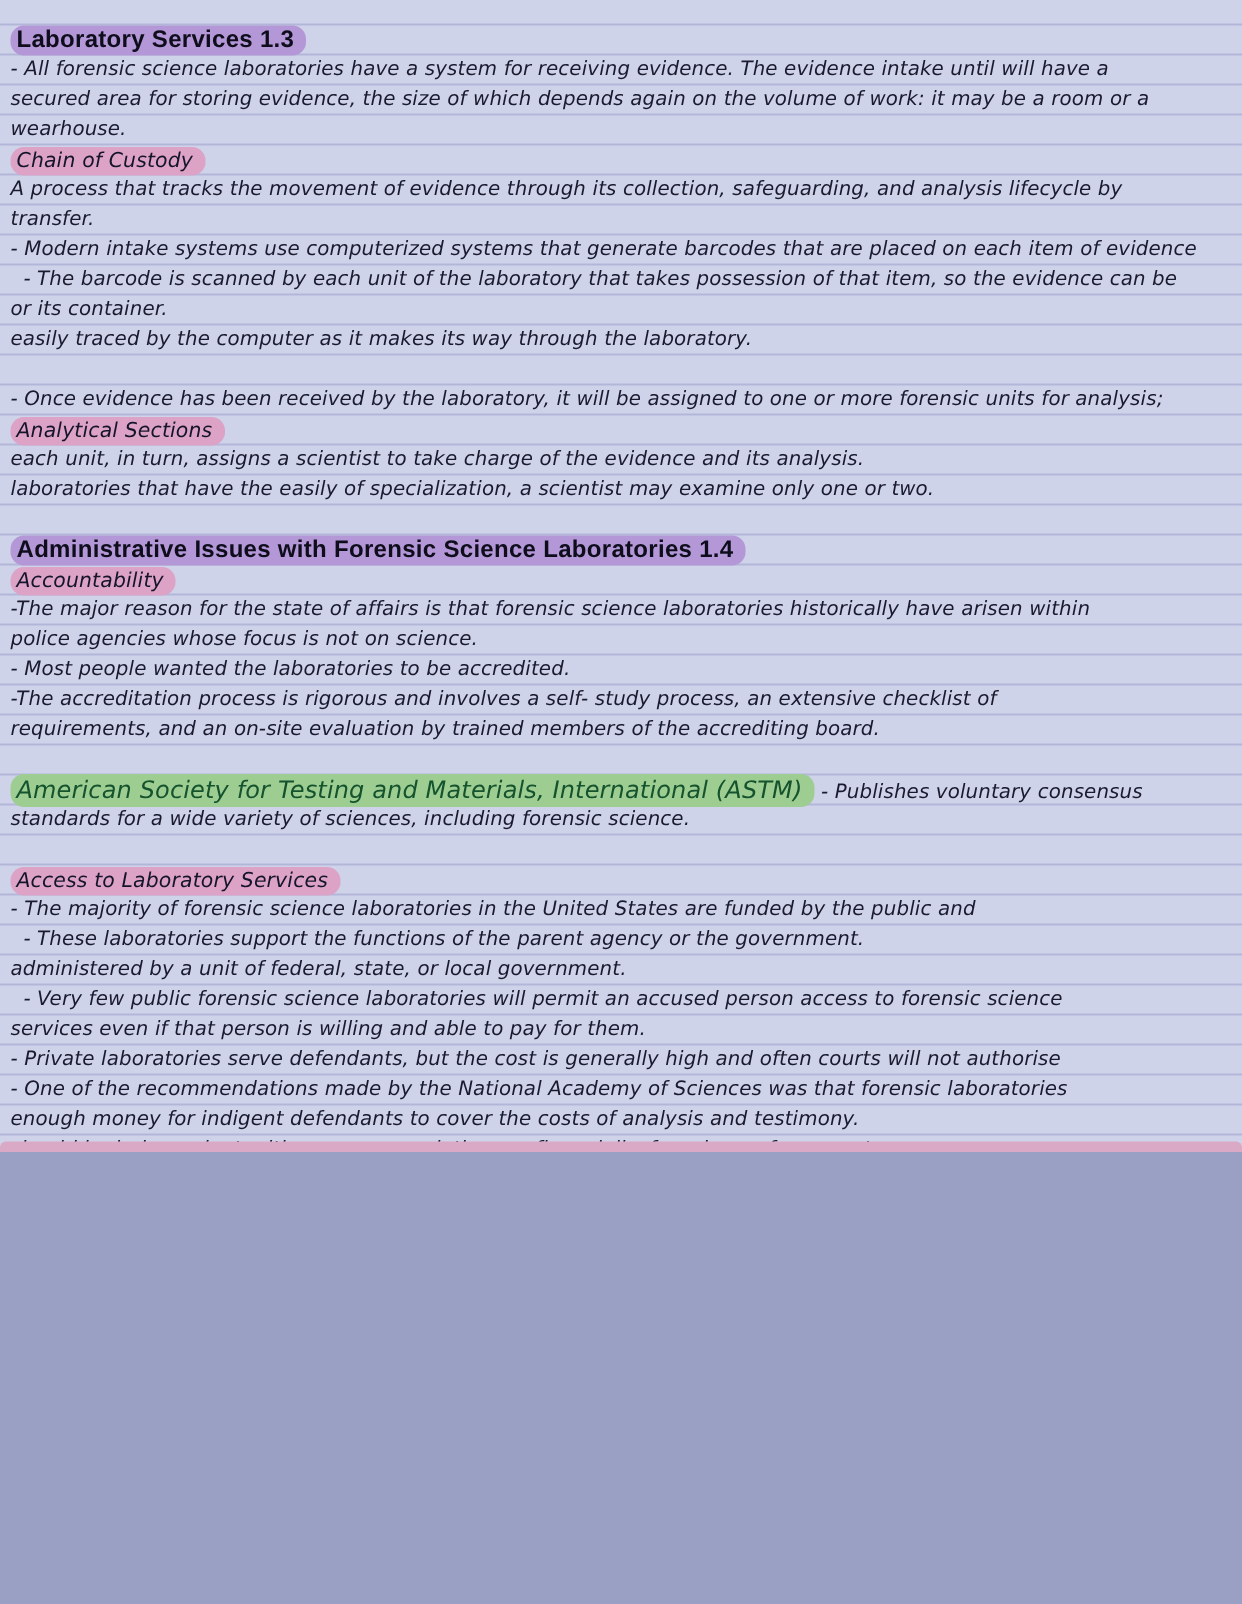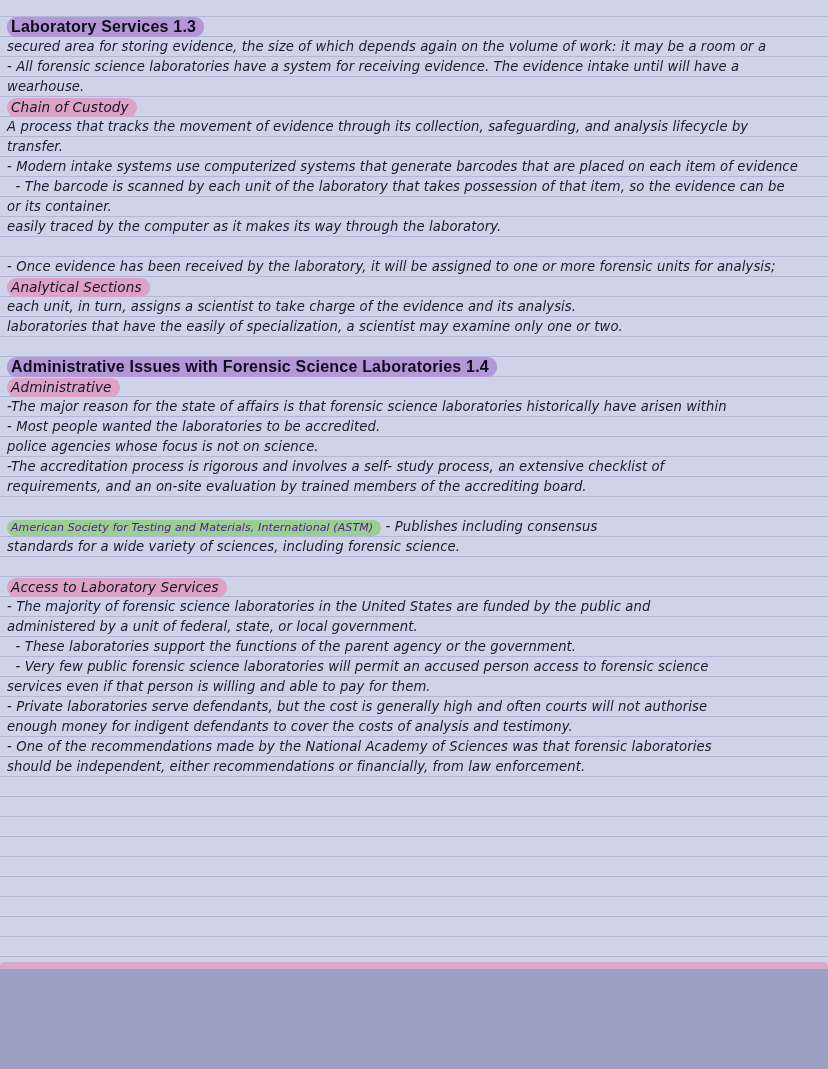--- a/index.html
+++ b/index.html
@@ -13,21 +13,21 @@
   }
   * { box-sizing: border-box; }
   html, body { margin: 0; padding: 0; }
   body {
     font-family: "DejaVu Sans", sans-serif;
     background: #9aa0c4;
   }
   .page {
     position: relative;
     width: 828px;
-    height: 969px;
+    height: 768px;
     margin: 0 auto;
     overflow: hidden;
     background-color: var(--bg);
     background-image: repeating-linear-gradient(
       to bottom,
       transparent 0px,
       transparent 19px,
       var(--rule) 19px,
       var(--rule) 20px
     );
@@ -67,69 +67,69 @@
     letter-spacing: 0.2px;
   }
   .hl-label {
     background: var(--label-hl);
     font-style: italic;
     font-size: 13.6px;
     color: #14142a;
   }
   .hl-green {
     background: var(--green-hl);
-    font-size: 11px;
-    color: #4c1d95;
+    font-size: 16px;
+    color: #14532d;
   }
   .bottom-strip {
     position: absolute;
     left: 0; right: 0; bottom: 0;
     height: 7px;
     background: var(--strip);
     border-radius: 4px 4px 0 0;
   }
 </style>
 </head>
 <body>
 
 <div class="page">
   <div class="content">
       <div class="line title-line"><span class="hl hl-title">Laboratory Services 1.3</span></div>
+      <div class="line">- All forensic science laboratories have a system for receiving evidence. The evidence intake until will have a</div>
       <div class="line">secured area for storing evidence, the size of which depends again on the volume of work: it may be a room or a</div>
-      <div class="line">- All forensic science laboratories have a system for receiving evidence. The evidence intake until will have a</div>
       <div class="line">wearhouse.</div>
       <div class="line"><span class="hl hl-label">Chain of Custody</span></div>
       <div class="line">A process that tracks the movement of evidence through its collection, safeguarding, and analysis lifecycle by</div>
       <div class="line">transfer.</div>
       <div class="line">- Modern intake systems use computerized systems that generate barcodes that are placed on each item of evidence</div>
       <div class="line">  - The barcode is scanned by each unit of the laboratory that takes possession of that item, so the evidence can be</div>
       <div class="line">or its container.</div>
       <div class="line">easily traced by the computer as it makes its way through the laboratory.</div>
       <div class="line"> </div>
       <div class="line">- Once evidence has been received by the laboratory, it will be assigned to one or more forensic units for analysis;</div>
       <div class="line"><span class="hl hl-label">Analytical Sections</span></div>
       <div class="line">each unit, in turn, assigns a scientist to take charge of the evidence and its analysis.</div>
       <div class="line">laboratories that have the easily of specialization, a scientist may examine only one or two.</div>
       <div class="line"> </div>
       <div class="line title-line"><span class="hl hl-title">Administrative Issues with Forensic Science Laboratories 1.4</span></div>
-      <div class="line"><span class="hl hl-label">Administrative</span></div>
+      <div class="line"><span class="hl hl-label">Accountability</span></div>
       <div class="line">-The major reason for the state of affairs is that forensic science laboratories historically have arisen within</div>
+      <div class="line">police agencies whose focus is not on science.</div>
       <div class="line">- Most people wanted the laboratories to be accredited.</div>
-      <div class="line">police agencies whose focus is not on science.</div>
       <div class="line">-The accreditation process is rigorous and involves a self- study process, an extensive checklist of</div>
       <div class="line">requirements, and an on-site evaluation by trained members of the accrediting board.</div>
       <div class="line"> </div>
-      <div class="line"><span class="hl hl-green">American Society for Testing and Materials, International (ASTM)</span><span> - Publishes including consensus</span></div>
+      <div class="line"><span class="hl hl-green">American Society for Testing and Materials, International (ASTM)</span><span> - Publishes voluntary consensus</span></div>
       <div class="line">standards for a wide variety of sciences, including forensic science.</div>
       <div class="line"> </div>
       <div class="line"><span class="hl hl-label">Access to Laboratory Services</span></div>
       <div class="line">- The majority of forensic science laboratories in the United States are funded by the public and</div>
+      <div class="line">  - These laboratories support the functions of the parent agency or the government.</div>
       <div class="line">administered by a unit of federal, state, or local government.</div>
-      <div class="line">  - These laboratories support the functions of the parent agency or the government.</div>
       <div class="line">  - Very few public forensic science laboratories will permit an accused person access to forensic science</div>
       <div class="line">services even if that person is willing and able to pay for them.</div>
       <div class="line">- Private laboratories serve defendants, but the cost is generally high and often courts will not authorise</div>
+      <div class="line">- One of the recommendations made by the National Academy of Sciences was that forensic laboratories</div>
       <div class="line">enough money for indigent defendants to cover the costs of analysis and testimony.</div>
-      <div class="line">- One of the recommendations made by the National Academy of Sciences was that forensic laboratories</div>
       <div class="line">should be independent, either recommendations or financially, from law enforcement.</div>
     </div>
   <div class="bottom-strip"></div>
 </div>
 
 </body></html>

